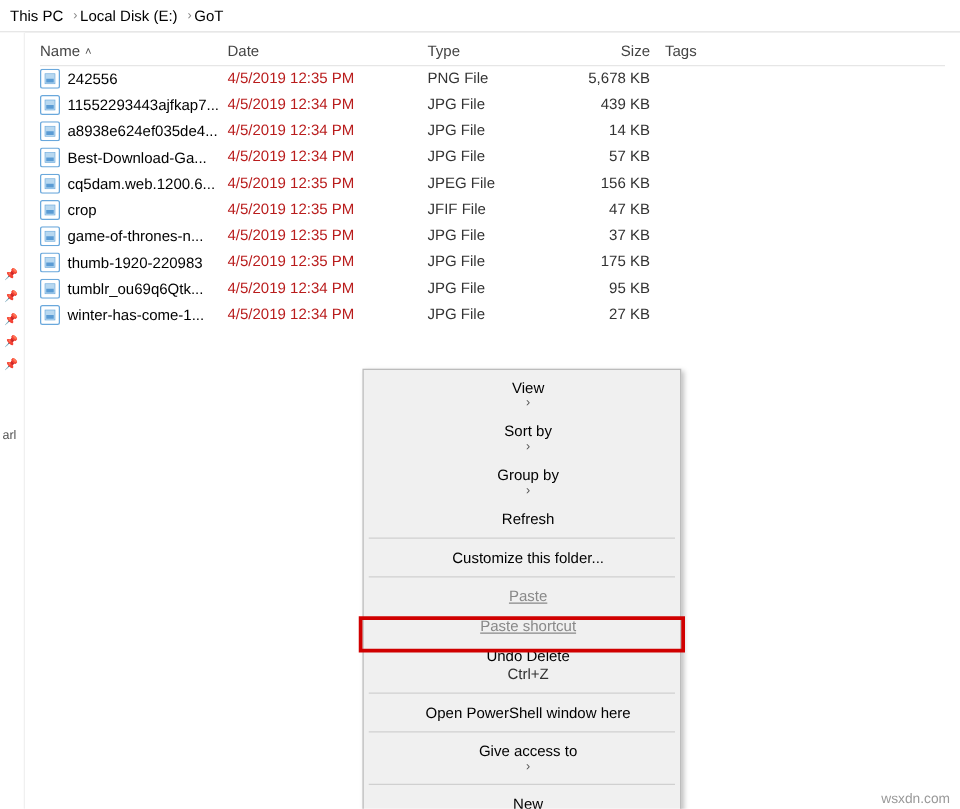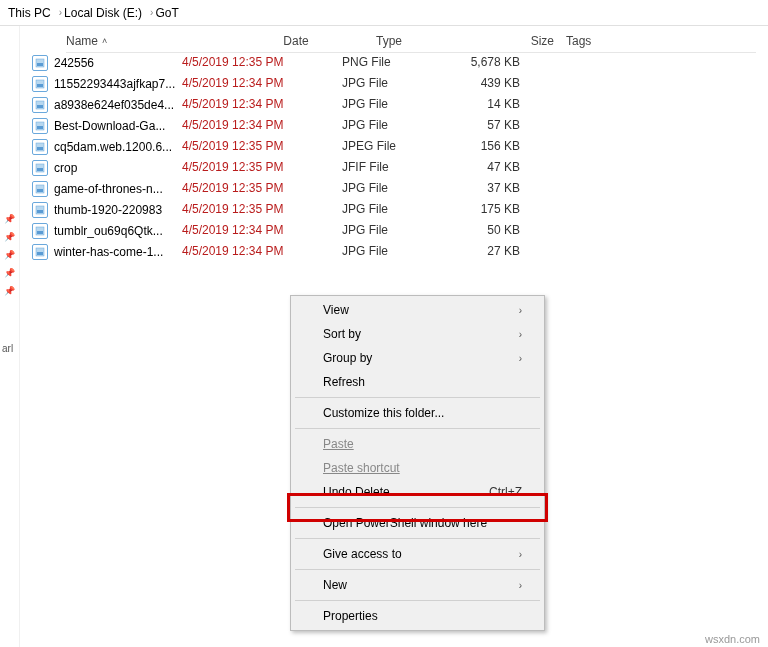--- a/index.html
+++ b/index.html
@@ -41,24 +41,23 @@
       flex: 1;
       padding: 8px 12px;
       position: relative;
     }
     .headers {
       display: flex;
       border-bottom: 1px solid #e6e6e6;
       padding-bottom: 4px;
       color: #444;
       font-size: 12px;
-      margin-left: 34px;
     }
     .col-name { width: 150px; display: flex; align-items: center; gap: 4px; }
-    .col-date { width: 160px; text-align: center; }
+    .col-date { width: 160px; }
     .col-type { width: 110px; }
     .col-size { width: 80px; text-align: right; padding-right: 12px; }
     .col-tags { width: 80px; }
     .sort-arrow { font-size: 9px; color: #555; }
     .rows { margin-top: 2px; }
     .row {
       display: flex;
       align-items: flex-start;
       height: 21px;
       font-size: 12px;
@@ -91,20 +90,21 @@
       box-shadow: 2px 2px 4px rgba(0,0,0,0.25);
       padding: 2px;
       font-size: 12px;
     }
     .menu-item {
       display: flex;
       align-items: center;
       justify-content: space-between;
       padding: 5px 20px 5px 30px;
       color: #000;
+      flex-direction: column;
     }
     .menu-item.disabled { color: #888; text-decoration: underline; }
     .menu-sep { height: 1px; background: #d0d0d0; margin: 3px 2px; }
     .menu-arrow { font-size: 10px; color: #555; }
     .menu-shortcut { color: #333; }
     .highlight-box {
       position: absolute;
       left: 287px;
       top: 493px;
       width: 261px;
@@ -272,21 +272,21 @@
             <span class="file-icon">
               <svg viewBox="0 0 10 10">
                 <rect x="1" y="1" width="8" height="8" fill="#b8d8f0" stroke="#6aa8dc" stroke-width="0.5"></rect>
                 <rect x="2" y="5" width="6" height="3" fill="#5a9bd4"></rect>
               </svg>
             </span>
             <span>tumblr_ou69q6Qtk...</span>
           </div>
           <div class="cell cell-date">4/5/2019 12:34 PM</div>
           <div class="cell cell-type">JPG File</div>
-          <div class="cell cell-size">50 KB</div>
+          <div class="cell cell-size">95 KB</div>
         </div>
         <div class="row">
           <div class="cell cell-name">
             <span class="file-icon">
               <svg viewBox="0 0 10 10">
                 <rect x="1" y="1" width="8" height="8" fill="#b8d8f0" stroke="#6aa8dc" stroke-width="0.5"></rect>
                 <rect x="2" y="5" width="6" height="3" fill="#5a9bd4"></rect>
               </svg>
             </span>
             <span>winter-has-come-1...</span>

